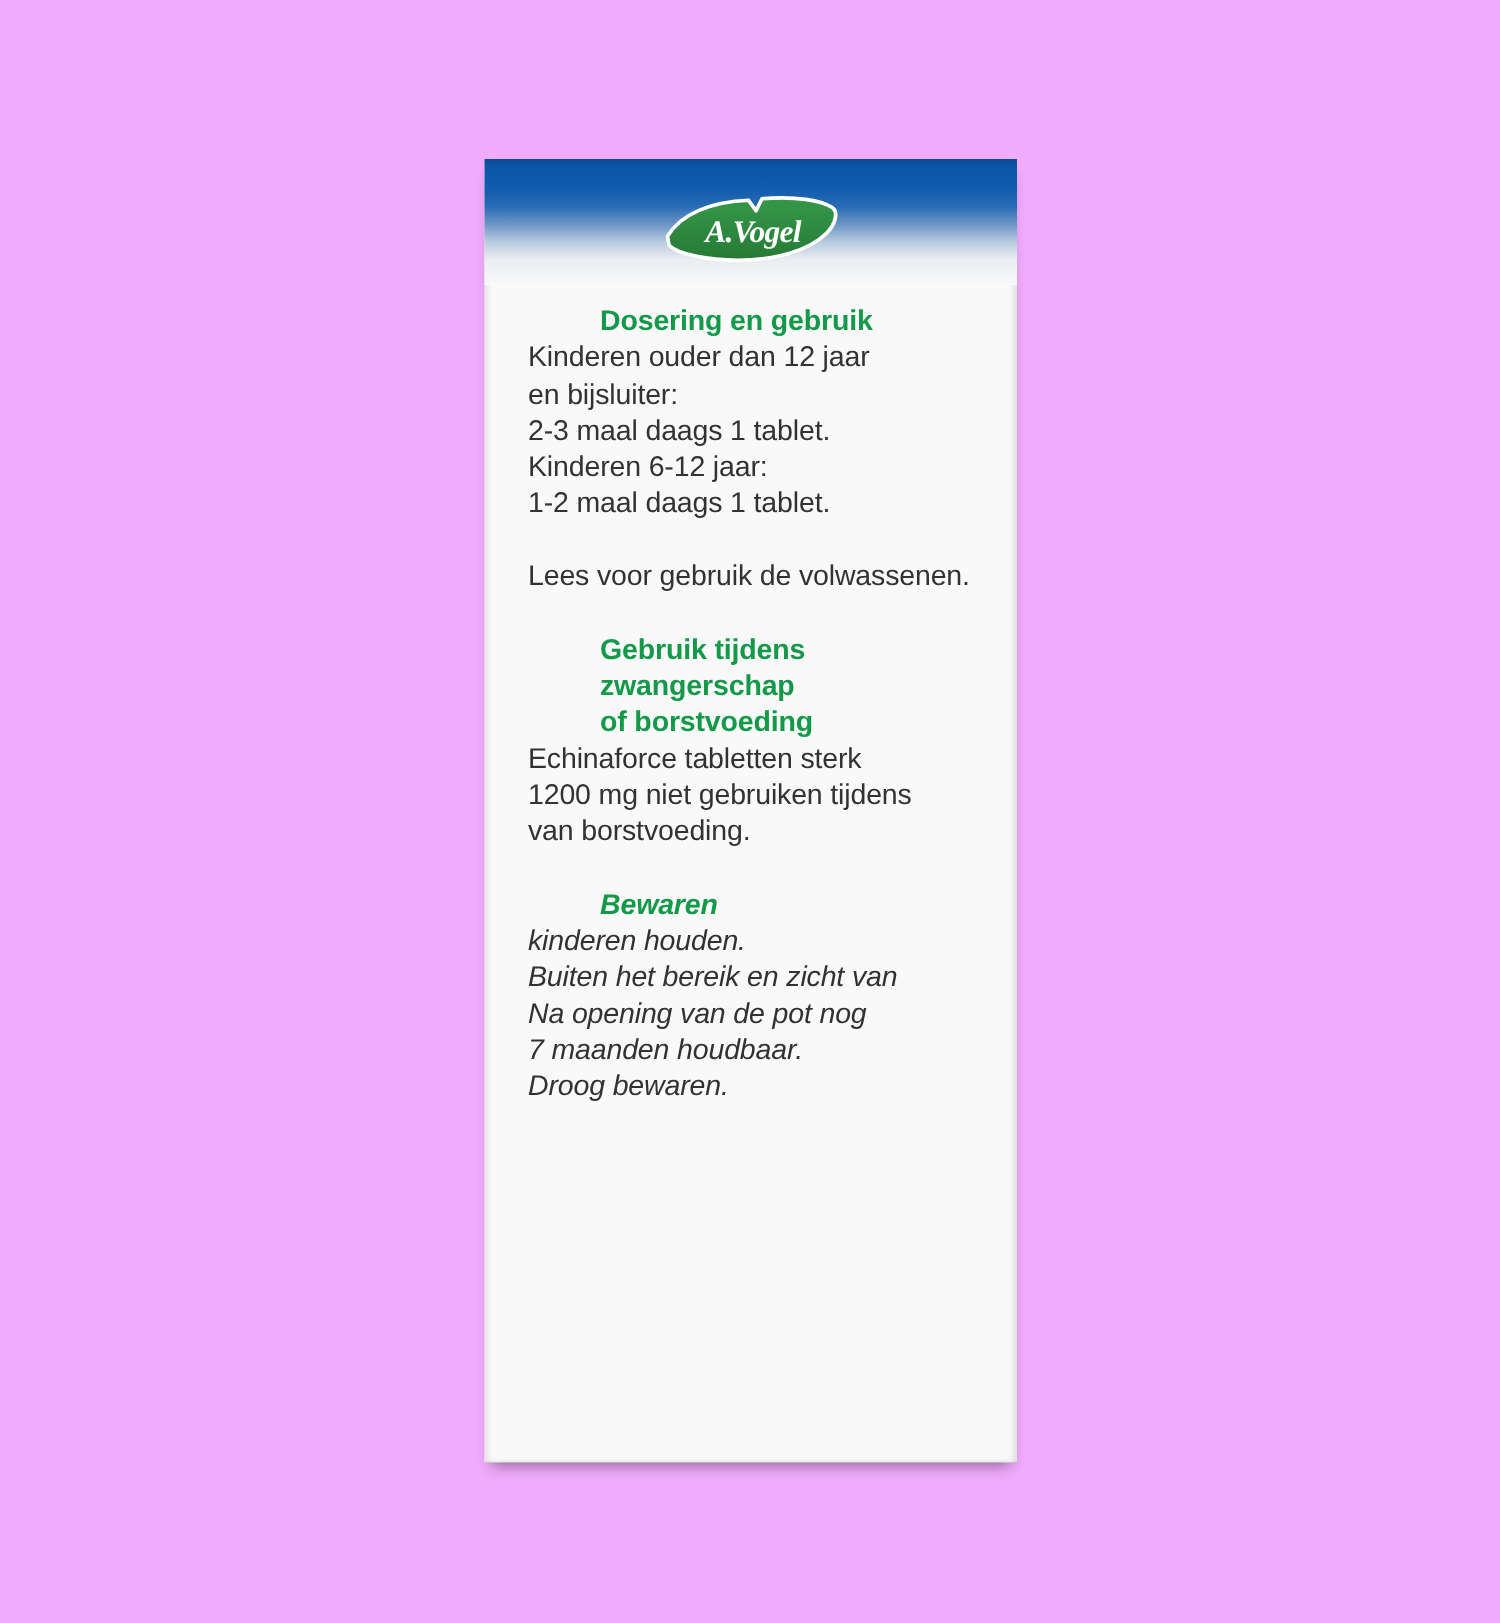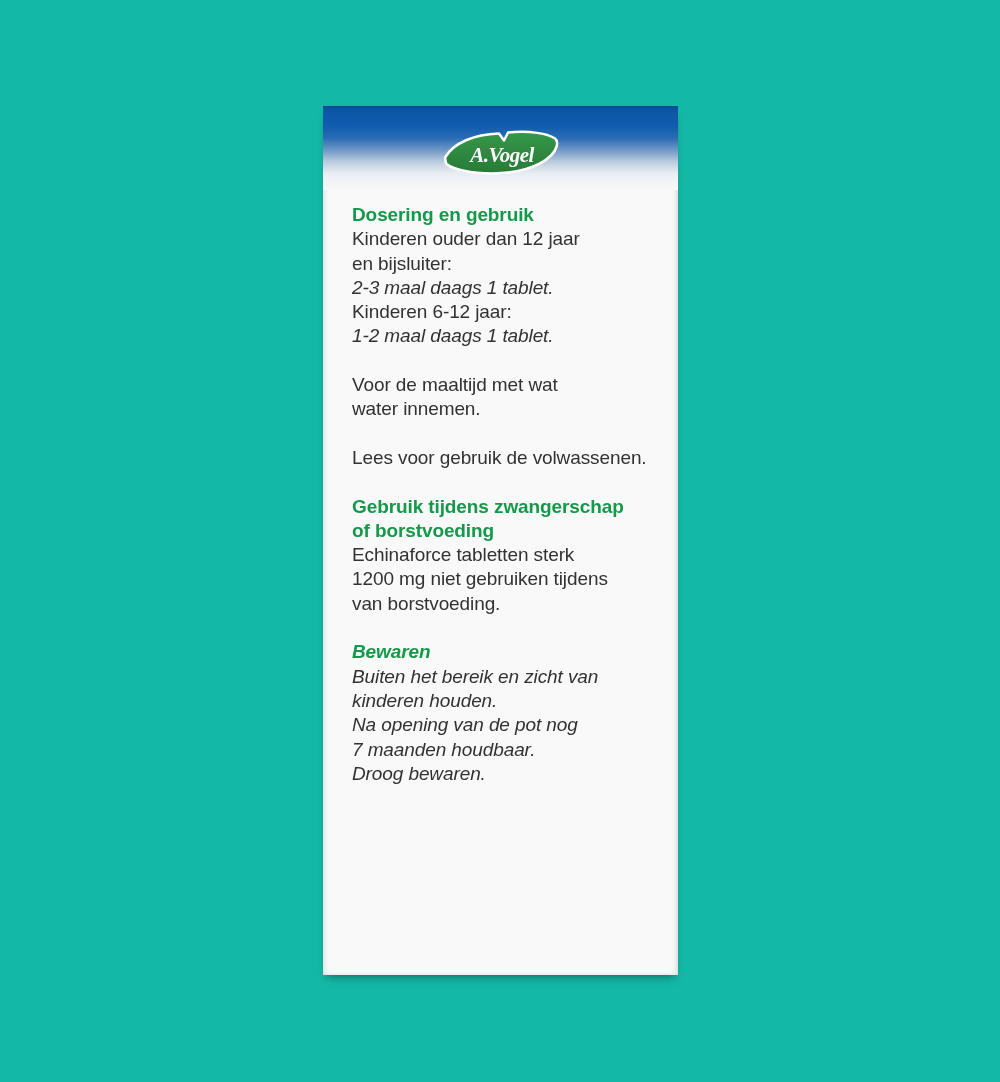--- a/index.html
+++ b/index.html
@@ -1,20 +1,20 @@
 <!DOCTYPE html>
 <html><head>
 <meta charset="utf-8">
 <style>
   html, body { margin: 0; padding: 0; background: #ffffff; }
   .stage {
     position: relative;
     width: 1000px;
     height: 1082px;
-    background: #14b8a6;
+    background: #f0abfc;
     overflow: hidden;
     font-family: "Liberation Sans", sans-serif;
   }
   .box {
     position: absolute;
     left: 323px;
     top: 106px;
     width: 355px;
     height: 869px;
     background: #f9f9f9;
@@ -62,23 +62,24 @@
     font-size: 19px;
     line-height: 24.3px;
     color: #323232;
     letter-spacing: -0.1px;
   }
   .section { margin: 0 0 24.3px 0; }
   .section:last-child { margin-bottom: 0; font-style: italic; }
   .h-line {
     font-weight: bold;
     color: #14994a;
+    margin-left: 48px;
   }
   .line { }
-  .line.italic { font-style: italic; }
+  .line.italic { }
 </style>
 </head>
 <body>
 
 <div class="stage">
   <div class="box">
     <div class="band"></div>
 
     <div class="logo">
       <svg viewBox="0 0 118 46" xmlns="http://www.w3.org/2000/svg">
@@ -105,41 +106,37 @@
 
       <div class="section">
         <div class="h-line">Dosering en gebruik</div>
         <div class="line">Kinderen ouder dan 12 jaar</div>
         <div class="line">en bijsluiter:</div>
         <div class="line italic">2-3 maal daags 1 tablet.</div>
         <div class="line">Kinderen 6-12 jaar:</div>
         <div class="line italic">1-2 maal daags 1 tablet.</div>
       </div>
 
-      <div class="section">
-        <div class="line">Voor de maaltijd met wat</div>
-        <div class="line">water innemen.</div>
-      </div>
 
       <div class="section">
         <div class="line">Lees voor gebruik de volwassenen.</div>
       </div>
 
       <div class="section">
         <div class="h-line">Gebruik tijdens zwangerschap</div>
         <div class="h-line">of borstvoeding</div>
         <div class="line">Echinaforce tabletten sterk</div>
         <div class="line">1200 mg niet gebruiken tijdens</div>
         <div class="line">van borstvoeding.</div>
       </div>
 
       <div class="section">
         <div class="h-line">Bewaren</div>
+        <div class="line">kinderen houden.</div>
         <div class="line">Buiten het bereik en zicht van</div>
-        <div class="line">kinderen houden.</div>
         <div class="line">Na opening van de pot nog</div>
         <div class="line">7 maanden houdbaar.</div>
         <div class="line">Droog bewaren.</div>
       </div>
 
     </div>
   </div>
 </div>
 
 </body></html>

